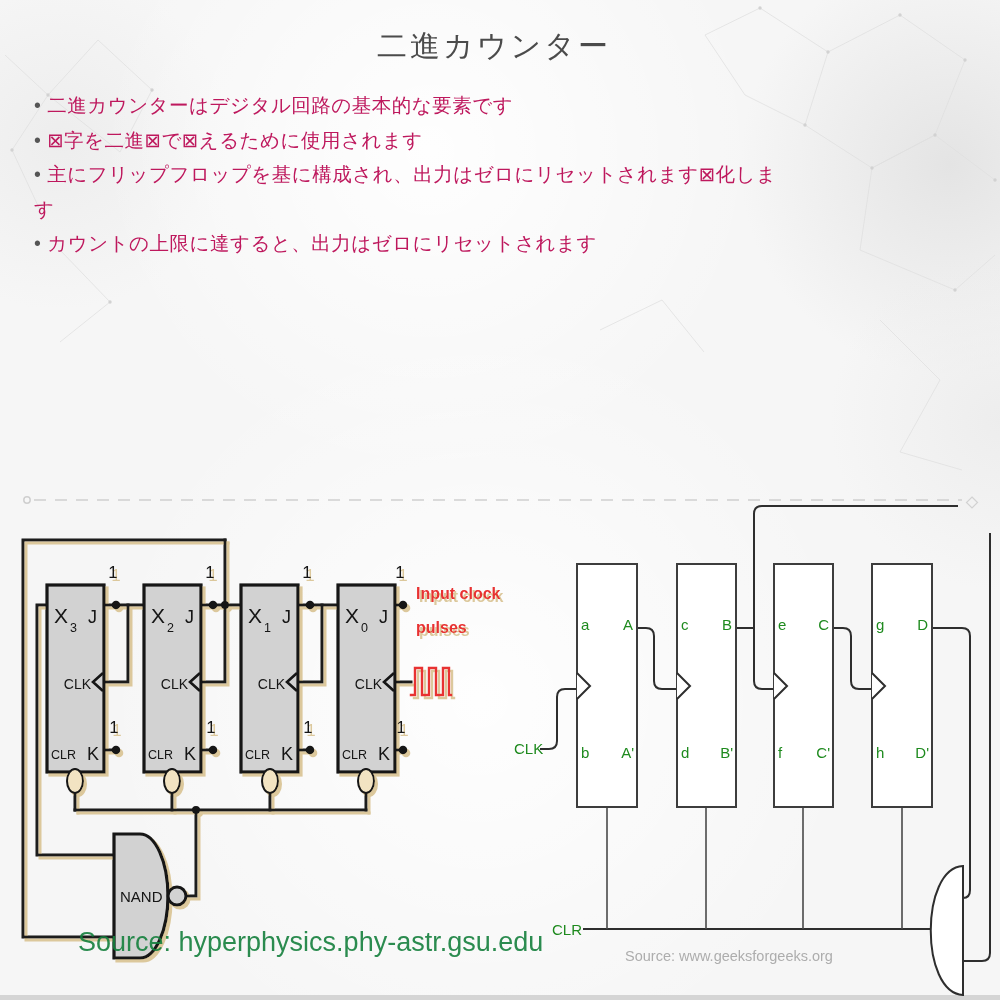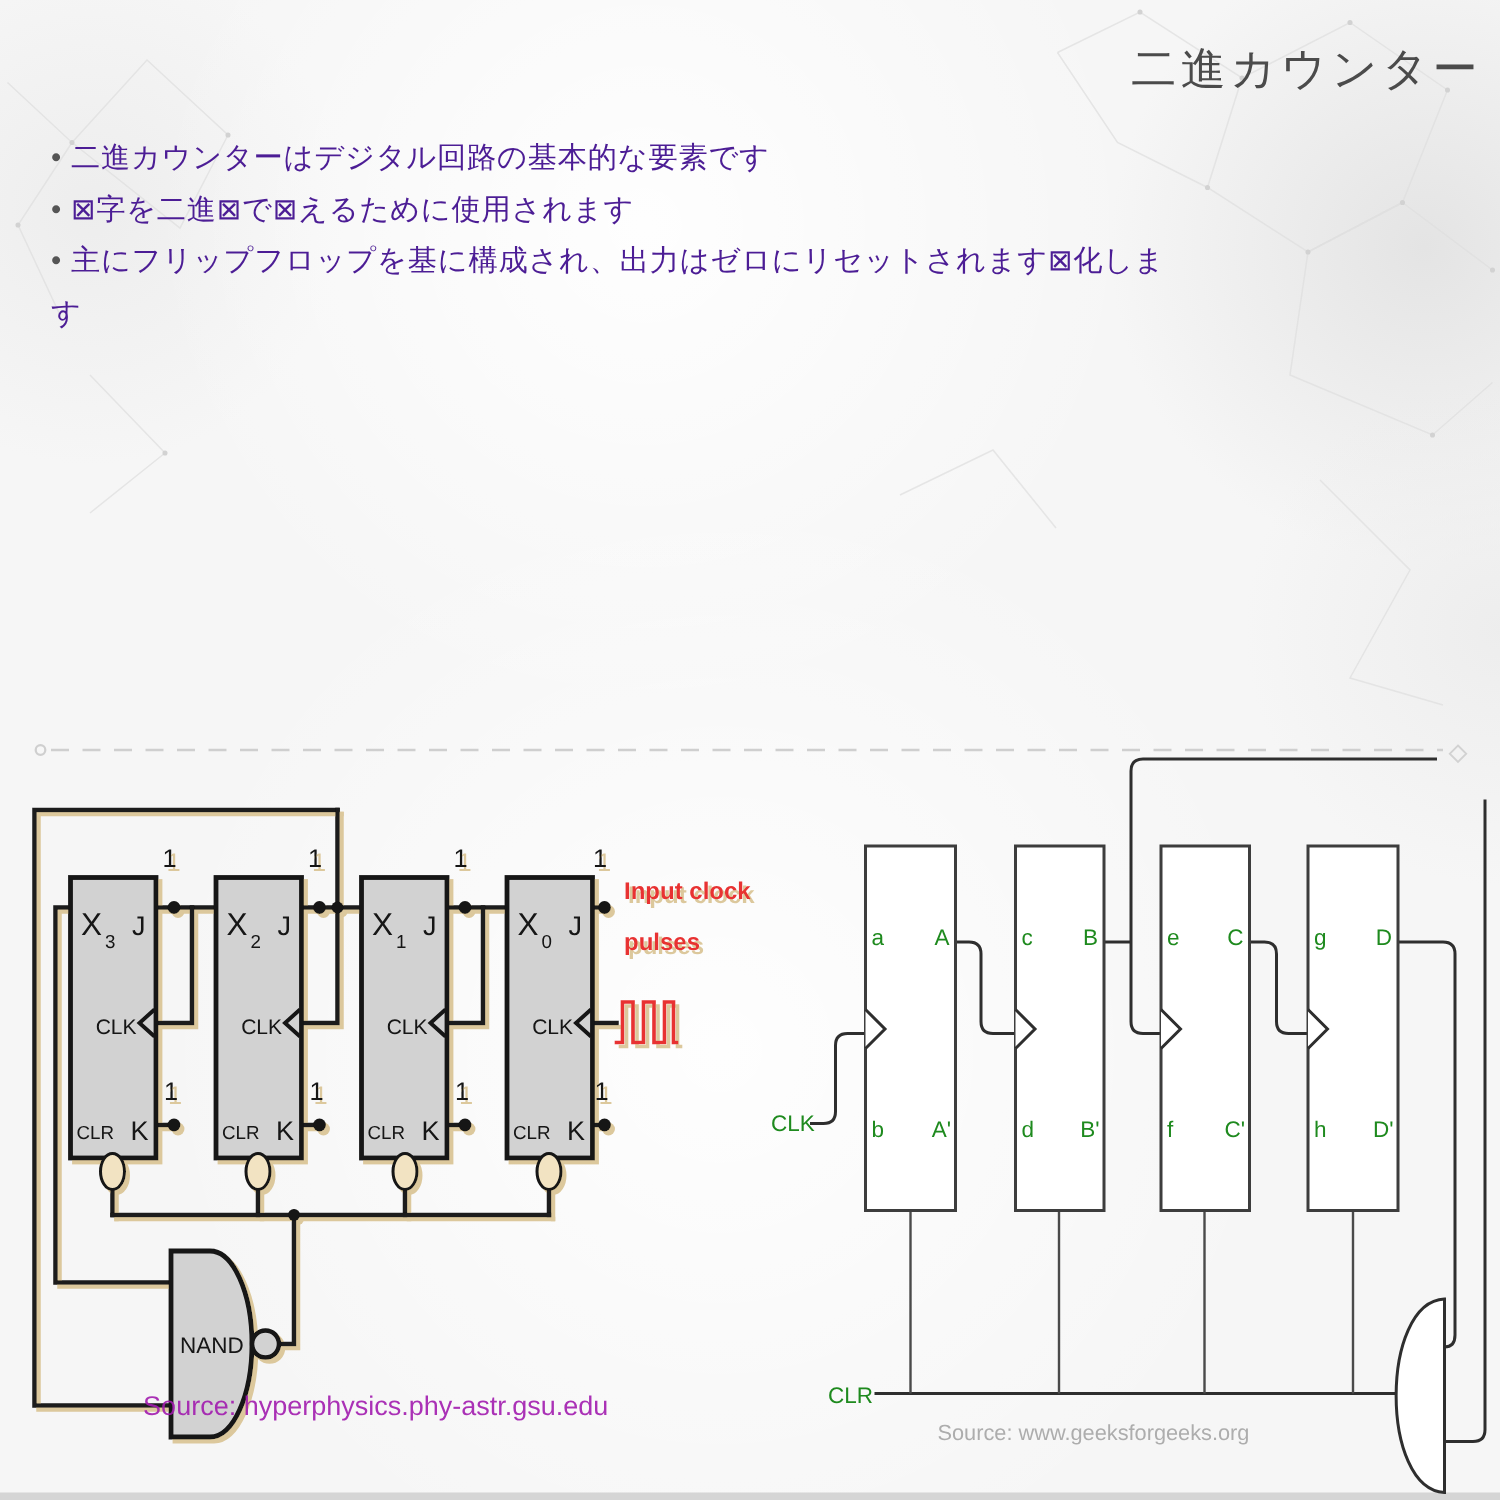--- a/index.html
+++ b/index.html
@@ -1,28 +1,28 @@
 <!DOCTYPE html>
 <html><head>
 <meta charset="utf-8">
 <style>
   html,body{margin:0;padding:0;background:#e9e9e9;}
   .stage{position:relative;width:1000px;height:1000px;overflow:hidden;
          background:#f6f6f6;font-family:"Liberation Sans",sans-serif;}
   .stage svg{display:block;}
   .bg{position:absolute;left:0;top:0;z-index:0;}
   .overlay{position:absolute;left:0;top:0;z-index:1;}
-  .title{position:absolute;left:0;top:26px;width:988px;text-align:right;z-index:2;
+  .title{position:absolute;left:0;top:26px;width:988px;text-align:center;z-index:2;
          font-size:30px;letter-spacing:3px;color:#4b4b4b;font-weight:400;}
   .bullets{position:absolute;left:34px;top:88px;width:760px;z-index:2;
            list-style:none;margin:0;padding:0;}
-  .bullets li{font-size:19.5px;line-height:34.5px;color:#4c1d95;letter-spacing:0.5px;}
+  .bullets li{font-size:19.5px;line-height:34.5px;color:#be185d;letter-spacing:0.5px;}
   .bullets li::before{content:"\2022\00a0";color:#555;}
   .src{position:absolute;z-index:3;text-align:center;white-space:nowrap;}
-  .src-left{left:78px;top:927px;width:345px;font-size:18px;color:#a21caf;opacity:.9;}
+  .src-left{left:78px;top:927px;width:345px;font-size:27px;color:#15803d;opacity:.9;}
   .src-right{left:625px;top:948px;width:190px;font-size:14.5px;color:#adadad;}
   
   .lw path{stroke-width:3;fill:none;stroke-linecap:square;stroke-linejoin:miter;}
   .ffbox{stroke:#141414;stroke-width:3.2;}
   .dot{fill:#141414;stroke:none;}
   .oval{fill:#f2e3c2;stroke:#141414;stroke-width:2;}
   .chev{fill:none;stroke:#141414;stroke-width:2.6;stroke-linejoin:miter;}
   .ltxt{fill:#141414;}
   .ffx{font-size:21px;}
   .ffsub{font-size:12.5px;}
@@ -95,20 +95,21 @@
       <circle class="meshdot" cx="110" cy="302" r="1.7"></circle>
     </g>
     <rect x="0" y="995" width="1000" height="5" fill="#cfcfcf" opacity="0.85"></rect>
   </svg>
 
   <div class="title">二進カウンター</div>
   <ul class="bullets">
     <li>二進カウンターはデジタル回路の基本的な要素です</li>
     <li>⊠字を二進⊠で⊠えるために使用されます</li>
     <li>主にフリップフロップを基に構成され、出力はゼロにリセットされます⊠化します</li>
+    <li>カウントの上限に達すると、出力はゼロにリセットされます</li>
   </ul>
 
   <svg class="overlay" width="1000" height="1000" viewBox="0 0 1000 1000">
     <defs>
       <filter id="tanShadow" x="-6%" y="-6%" width="114%" height="114%">
         <feFlood flood-color="#dcc89c" result="f"></feFlood>
         <feComposite in="f" in2="SourceAlpha" operator="in" result="s"></feComposite>
         <feOffset in="s" dx="2.5" dy="2.5" result="o"></feOffset>
         <feMerge>
             <feMergeNode in="o"></feMergeNode>

